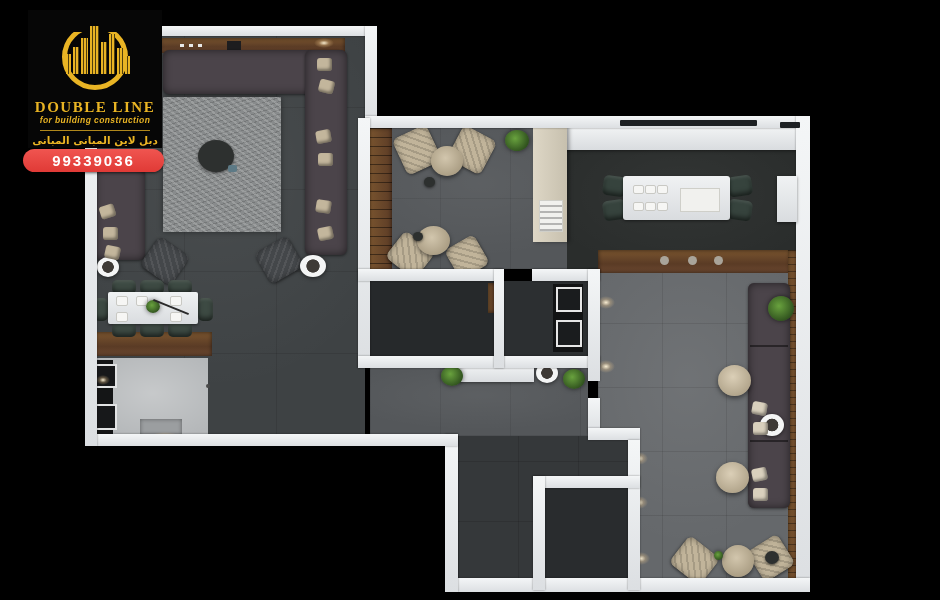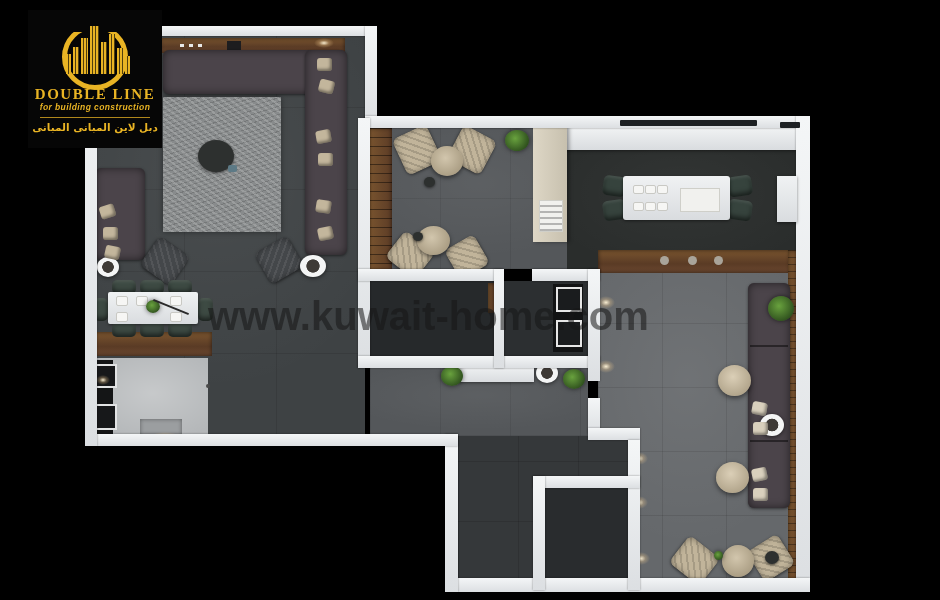--- a/index.html
+++ b/index.html
@@ -76,21 +76,21 @@
   .logo{position:absolute;left:28px;top:10px;width:134px;height:138px;background:#060606;
         z-index:50;text-align:center;}
   .emblem{position:relative;width:100%;height:76px;}
   .ring{position:absolute;left:34px;top:14px;width:56px;height:56px;border:5px solid #e9b424;
         border-radius:50%;}
   .ring-gap{position:absolute;left:44px;top:8px;width:46px;height:14px;background:#060606;}
   .bars{position:absolute;left:38px;bottom:12px;display:flex;align-items:flex-end;gap:2px;z-index:2;}
   .bar{background:#e9b424;
        background-image:repeating-linear-gradient(90deg,transparent 0 2px,rgba(0,0,0,.65) 2px 3px);}
   .logo-title{color:#e9b424;font-family:"Liberation Serif",serif;font-weight:700;
-       font-size:15px;letter-spacing:1.5px;line-height:16px;}
+       font-size:15px;letter-spacing:1.5px;line-height:16px;margin-top:13px;}
   .logo-tag{color:#e9b424;font-style:italic;font-weight:700;font-size:8.5px;letter-spacing:.4px;
        line-height:11px;}
   .logo-divider{height:1px;background:rgba(233,180,36,.75);margin:4px 12px 3px 12px;}
   .logo-arabic{color:#e9b424;font-family:"DejaVu Sans",sans-serif;font-weight:700;font-size:10.5px;
        direction:rtl;line-height:13px;}
   .badge{position:absolute;left:23px;top:149px;width:141px;height:23px;border-radius:12px;
        background:linear-gradient(180deg,#f05550,#e03a36);z-index:50;
        display:flex;align-items:center;justify-content:center;
        color:#fff;font-weight:700;font-size:15px;letter-spacing:2px;
        box-shadow:0 1px 3px rgba(0,0,0,.6);}
@@ -251,21 +251,20 @@
   <div class="plant" style="left:714px;top:551px;width:9px;height:9px;"></div>
 
   <div class="glow" style="left:597px;top:296px;"></div>
   <div class="glow" style="left:597px;top:360px;"></div>
   <div class="glow" style="left:630px;top:452px;"></div>
   <div class="glow" style="left:630px;top:496px;"></div>
   <div class="glow" style="left:632px;top:552px;"></div>
   <div class="glow" style="left:96px;top:375px;width:14px;height:10px;"></div>
   <div class="glow" style="left:314px;top:38px;width:20px;height:10px;"></div>
 
-  <div class="watermark">www.kuwait-home.com</div>
 
   <div class="logo">
     <div class="emblem">
       <div class="ring"></div>
       <div class="ring-gap"></div>
       <div class="bars">
         <div class="bar" style="width:5px;height:20px;"></div>
         <div class="bar" style="width:6px;height:27px;"></div>
         <div class="bar" style="width:7px;height:36px;"></div>
         <div class="bar" style="width:9px;height:48px;"></div>
@@ -273,14 +272,15 @@
         <div class="bar" style="width:6px;height:40px;"></div>
         <div class="bar" style="width:6px;height:26px;"></div>
         <div class="bar" style="width:5px;height:18px;"></div>
       </div>
     </div>
     <div class="logo-title">DOUBLE LINE</div>
     <div class="logo-tag">for building construction</div>
     <div class="logo-divider"></div>
     <div class="logo-arabic">دبل لاين المبانى المبانى</div>
   </div>
+  <div class="badge">99339036</div>
 
 </div>
 
 </body></html>

